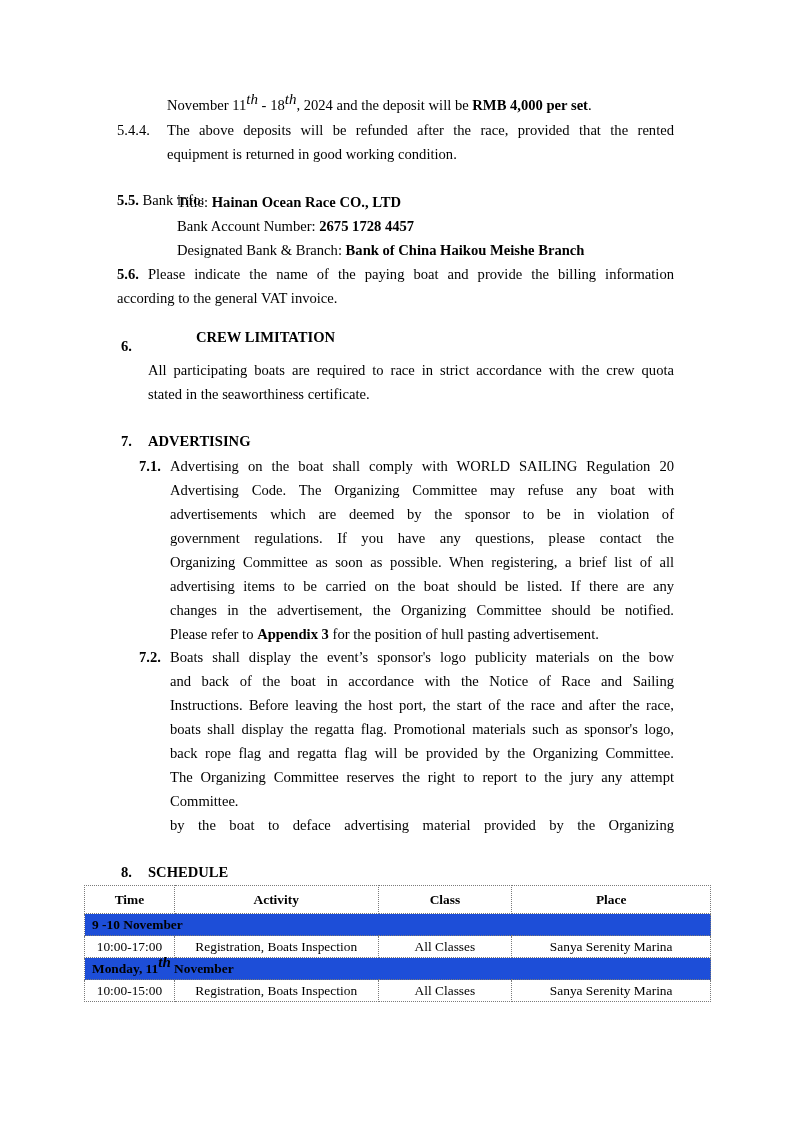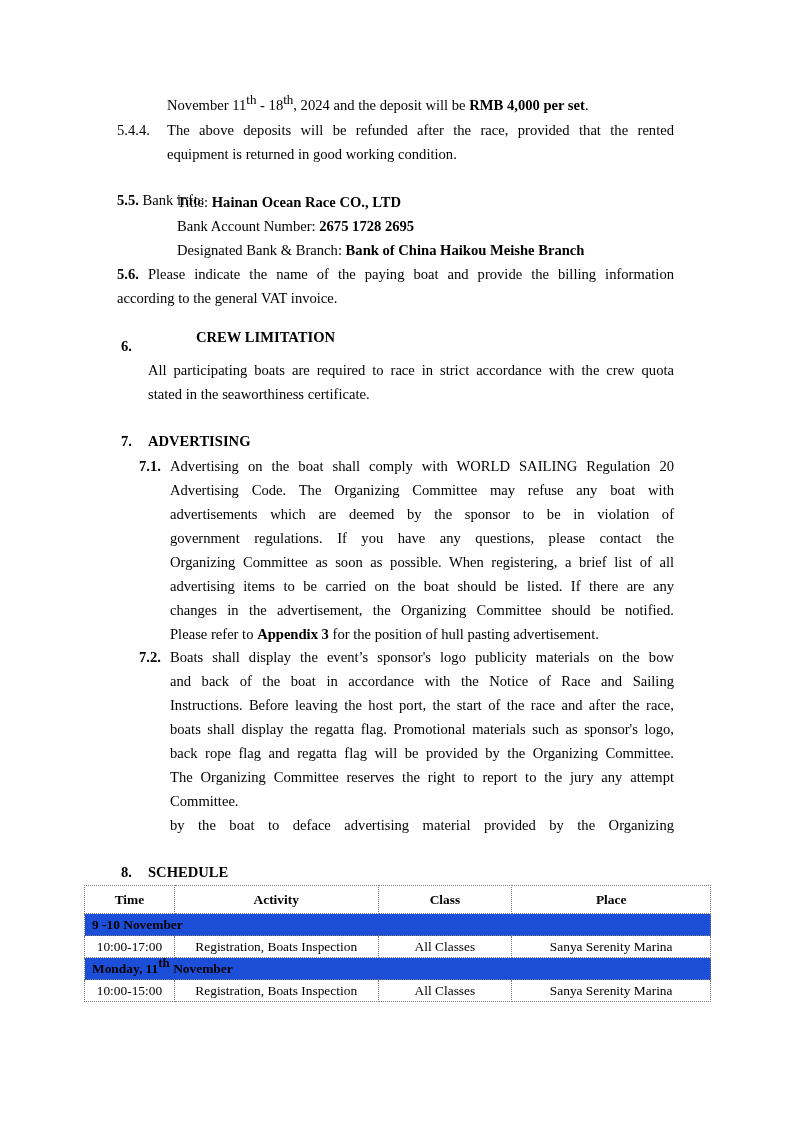--- a/index.html
+++ b/index.html
@@ -4,21 +4,21 @@
 <style>
   html, body { margin: 0; padding: 0; background: #ffffff; }
   body {
     width: 794px; height: 1123px; position: relative; overflow: hidden;
     font-family: "Liberation Serif", serif; font-size: 14.6px; color: #000;
   }
   .line { position: absolute; white-space: nowrap; line-height: 18px; }
   .just { position: absolute; text-align: justify; text-align-last: justify; white-space: normal; line-height: 18px; }
   b, .b { font-weight: bold; }
   .u { font-weight: bold; }
-  sup { font-size: 13px; vertical-align: 6px; line-height: 0; }
+  sup { font-size: 15px; vertical-align: 6px; line-height: 0; font-style: italic; }
   .para { position: absolute; text-align: justify; line-height: 24px; }
   .para .l { display: block; text-align: justify; text-align-last: justify; height: 24px; }
   .para .l.last { text-align-last: left; }
   table.sched {
     position: absolute; left: 84px; top: 885px; width: 627px;
     border-collapse: collapse; font-size: 13.4px;
   }
   table.sched td, table.sched th {
     border: 1px dotted #7a7a7a; padding: 0 4px; height: 21px; text-align: center; font-weight: normal;
   }
@@ -36,21 +36,21 @@
 <div class="just" style="left:167px; top:121px; width:507px;">The above deposits will be refunded after the race, provided that the rented</div>
 <div class="line" style="left:167px; top:145px;">equipment is returned in good working condition.</div>
 
 <div class="line" style="left:117px; top:169px;margin-top:22px;">
   <b>5.5.</b><span> Bank info:</span>
 </div>
 <div class="line" style="left:177px; top:193px;">
   <span>Title: </span><span class="u">Hainan Ocean Race CO., LTD</span>
 </div>
 <div class="line" style="left:177px; top:217px;">
-  <span>Bank Account Number: </span><span class="u">2675 1728 2695</span>
+  <span>Bank Account Number: </span><span class="u">2675 1728 4457</span>
 </div>
 <div class="line" style="left:177px; top:241px;">
   <span>Designated Bank &amp; Branch: </span><span class="u">Bank of China Haikou Meishe Branch</span>
 </div>
 
 <div class="just" style="left:117px; top:265px; width:557px;">
   <b>5.6.</b><span> Please indicate the name of the paying boat and provide the billing information</span>
 </div>
 <div class="line" style="left:117px; top:289px;">according to the general VAT invoice.</div>
 

